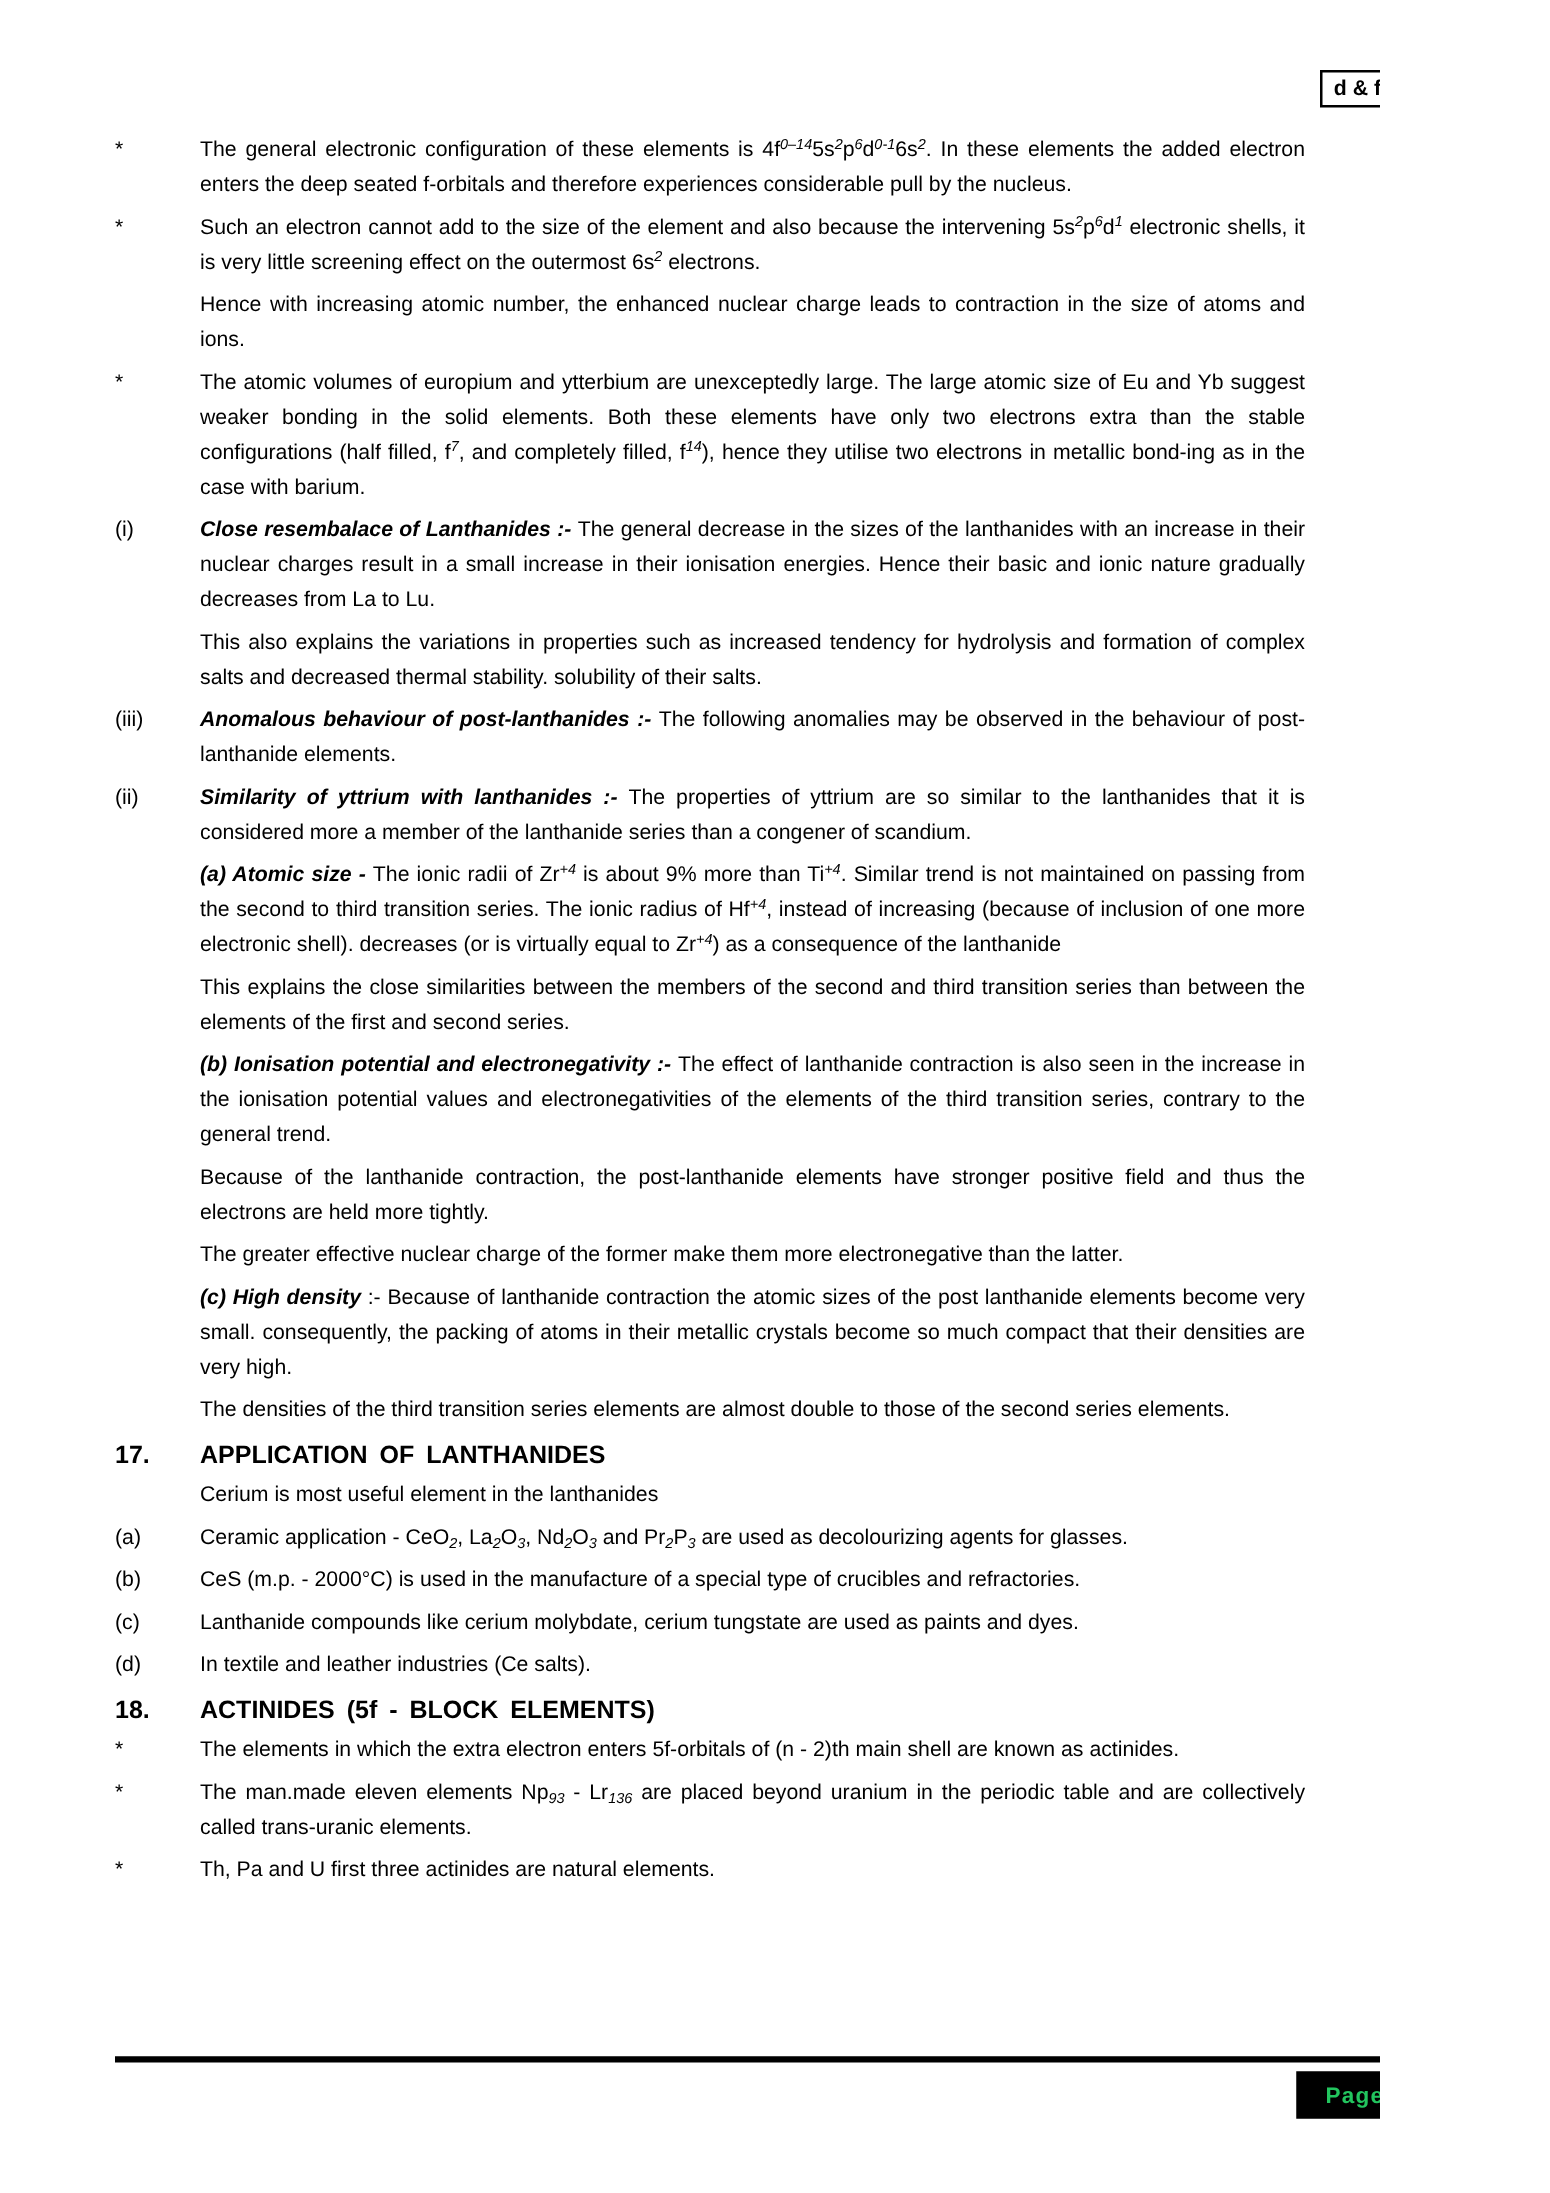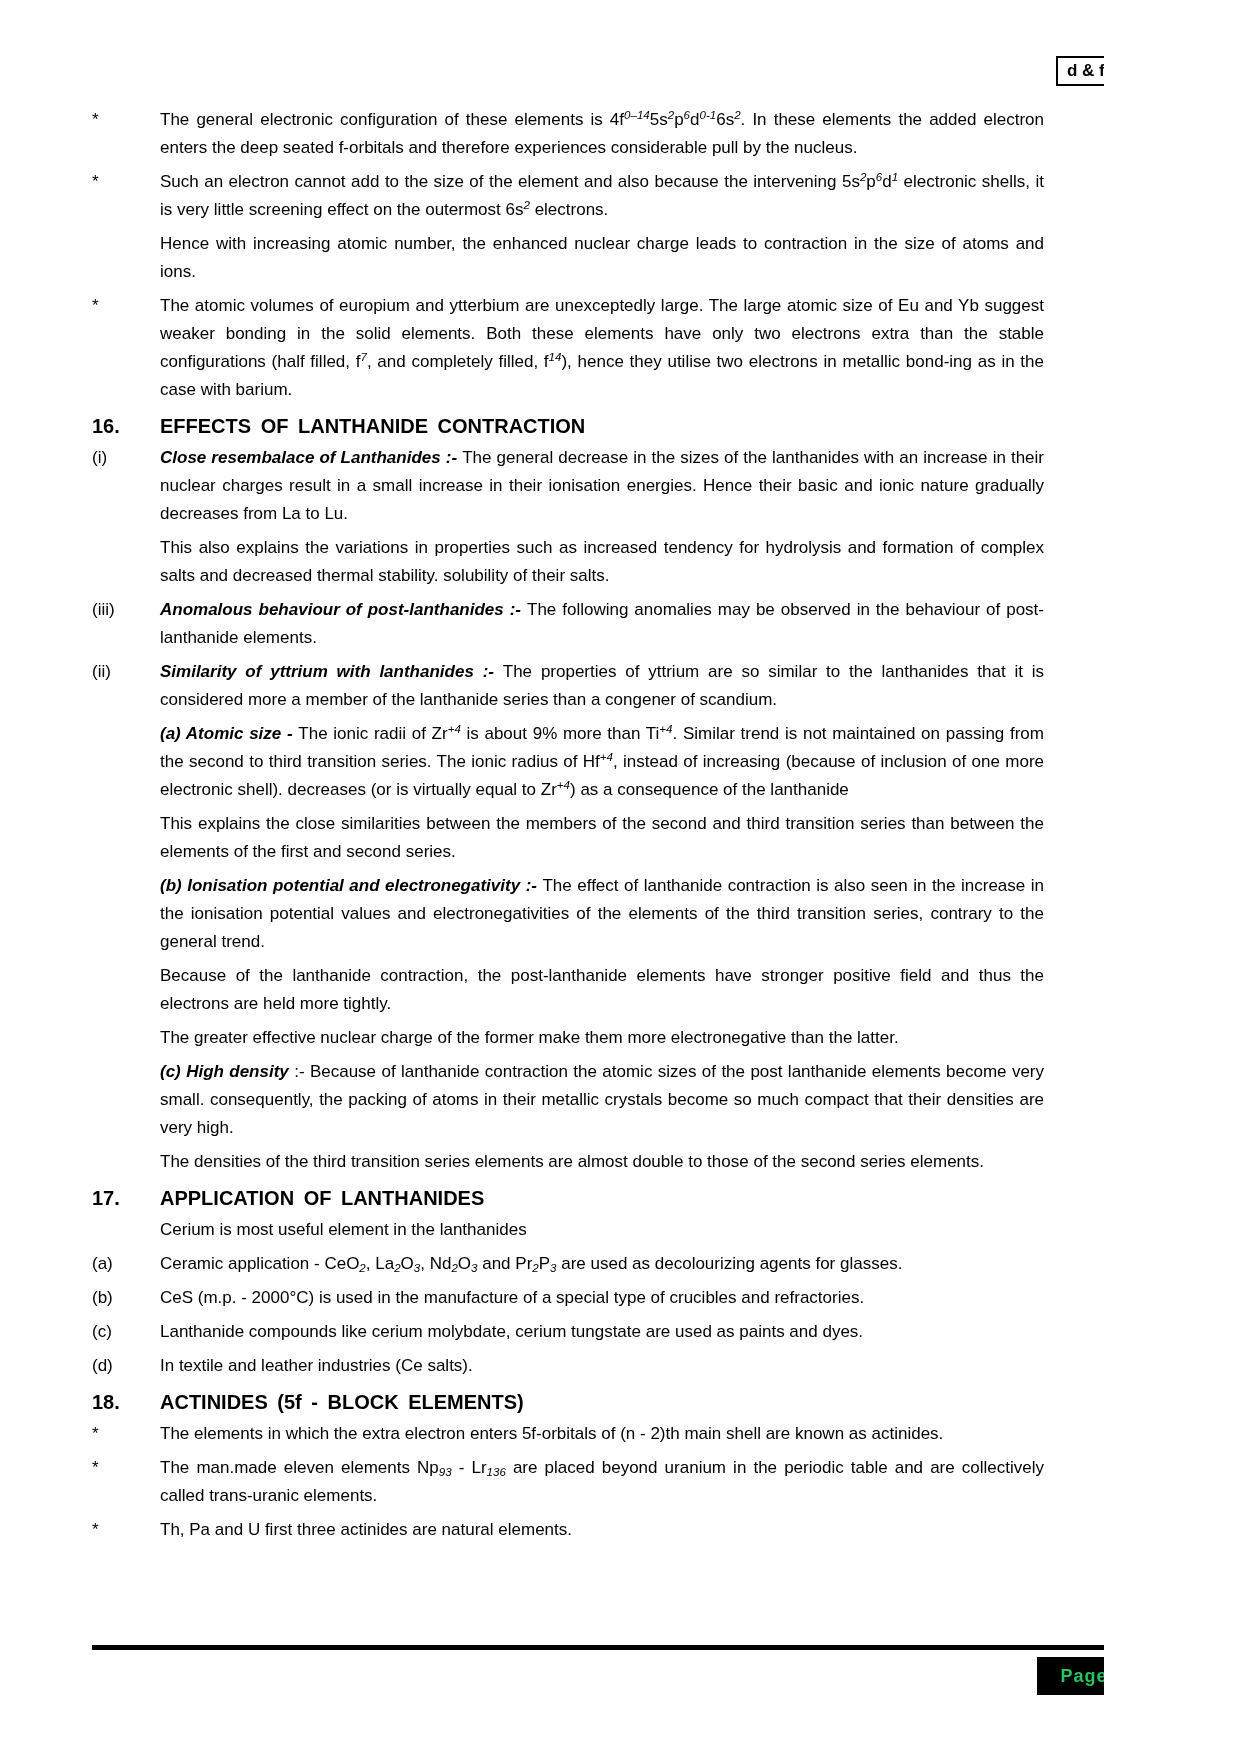--- a/index.html
+++ b/index.html
@@ -89,24 +89,20 @@
         <div class="btext"><span>Such an electron cannot add to the size of the element and also because the intervening 5s</span><sup>2</sup><span>p</span><sup>6</sup><span>d</span><sup>1</sup><span> electronic shells, it is very little screening effect on the outermost 6s</span><sup>2</sup><span> electrons.</span></div>
       </div>
       <div class="block">
         <div class="marker"></div>
         <div class="btext"><span>Hence with increasing atomic number, the enhanced nuclear charge leads to contraction in the size of atoms and ions.</span></div>
       </div>
       <div class="block">
         <div class="marker">*</div>
         <div class="btext"><span>The atomic volumes of europium and ytterbium are unexceptedly large. The large atomic size of Eu and Yb suggest weaker bonding in the solid elements. Both these elements have only two electrons extra than the stable configurations (half filled, f</span><sup>7</sup><span>, and completely filled, f</span><sup>14</sup><span>), hence they utilise two electrons in metallic bond-ing as in the case with barium.</span></div>
       </div>
-      <div class="block heading">
-        <div class="marker">16.</div>
-        <div class="btext"><span>EFFECTS OF LANTHANIDE CONTRACTION</span></div>
-      </div>
       <div class="block">
         <div class="marker">(i)</div>
         <div class="btext"><b>Close resembalace of Lanthanides :- </b><span>The general decrease in the sizes of the lanthanides with an increase in their nuclear charges result in a small increase in their ionisation energies. Hence their basic and ionic nature gradually decreases from La to Lu.</span></div>
       </div>
       <div class="block">
         <div class="marker"></div>
         <div class="btext"><span>This also explains the variations in properties such as increased tendency for hydrolysis and formation of complex salts and decreased thermal stability. solubility of their salts.</span></div>
       </div>
       <div class="block">
         <div class="marker">(iii)</div>

